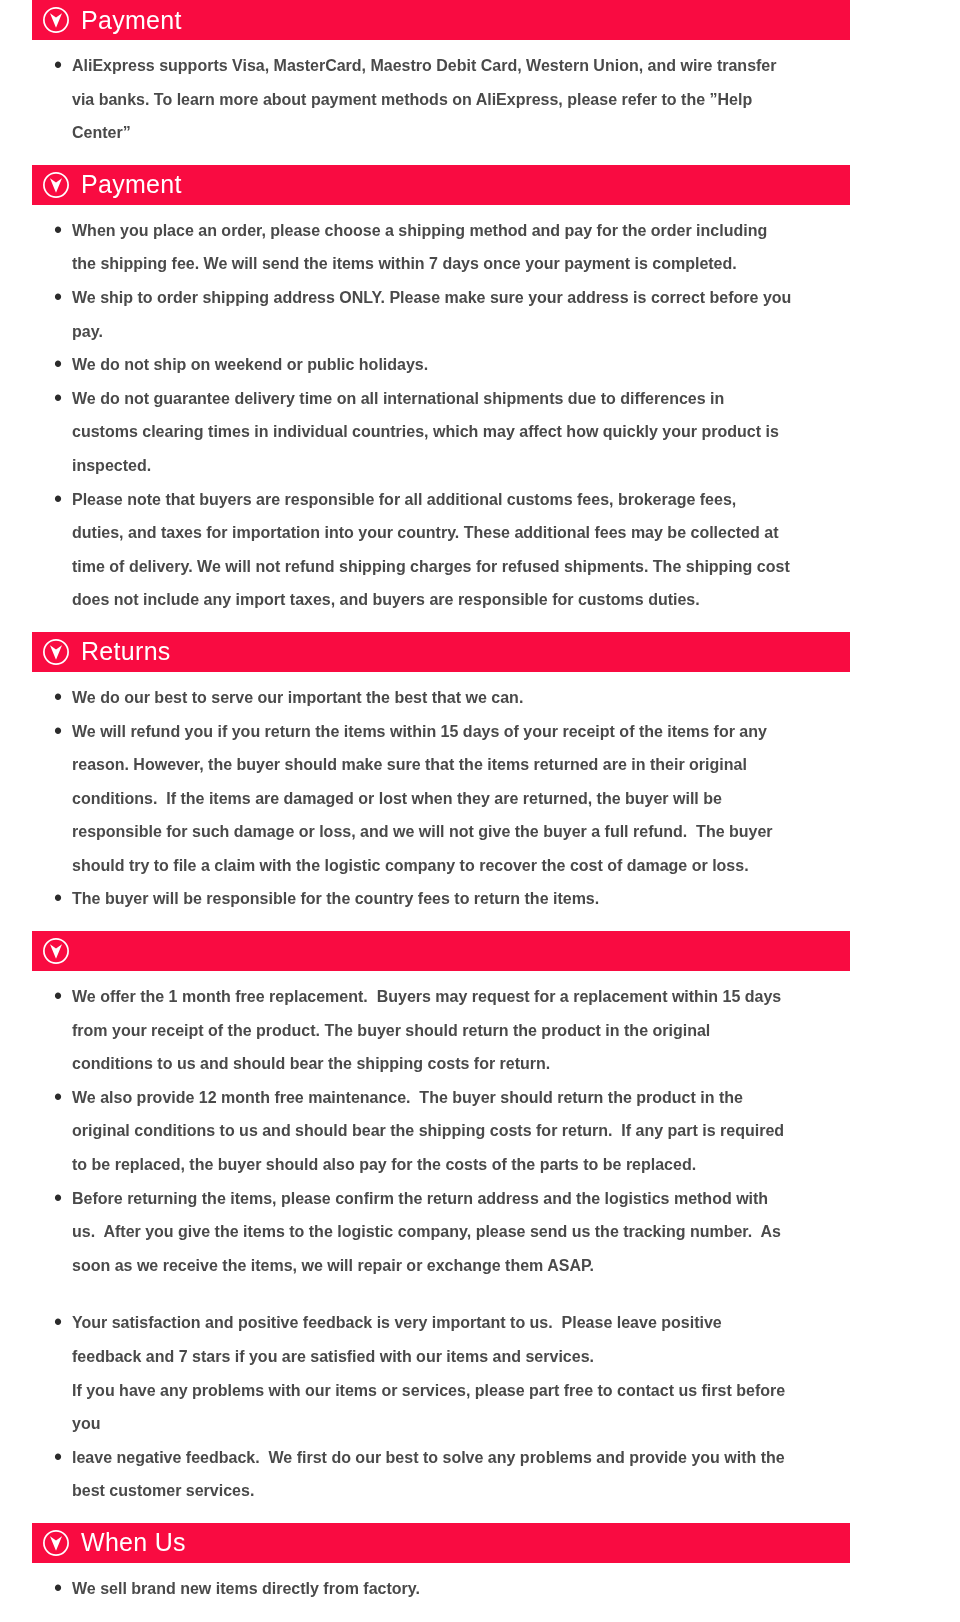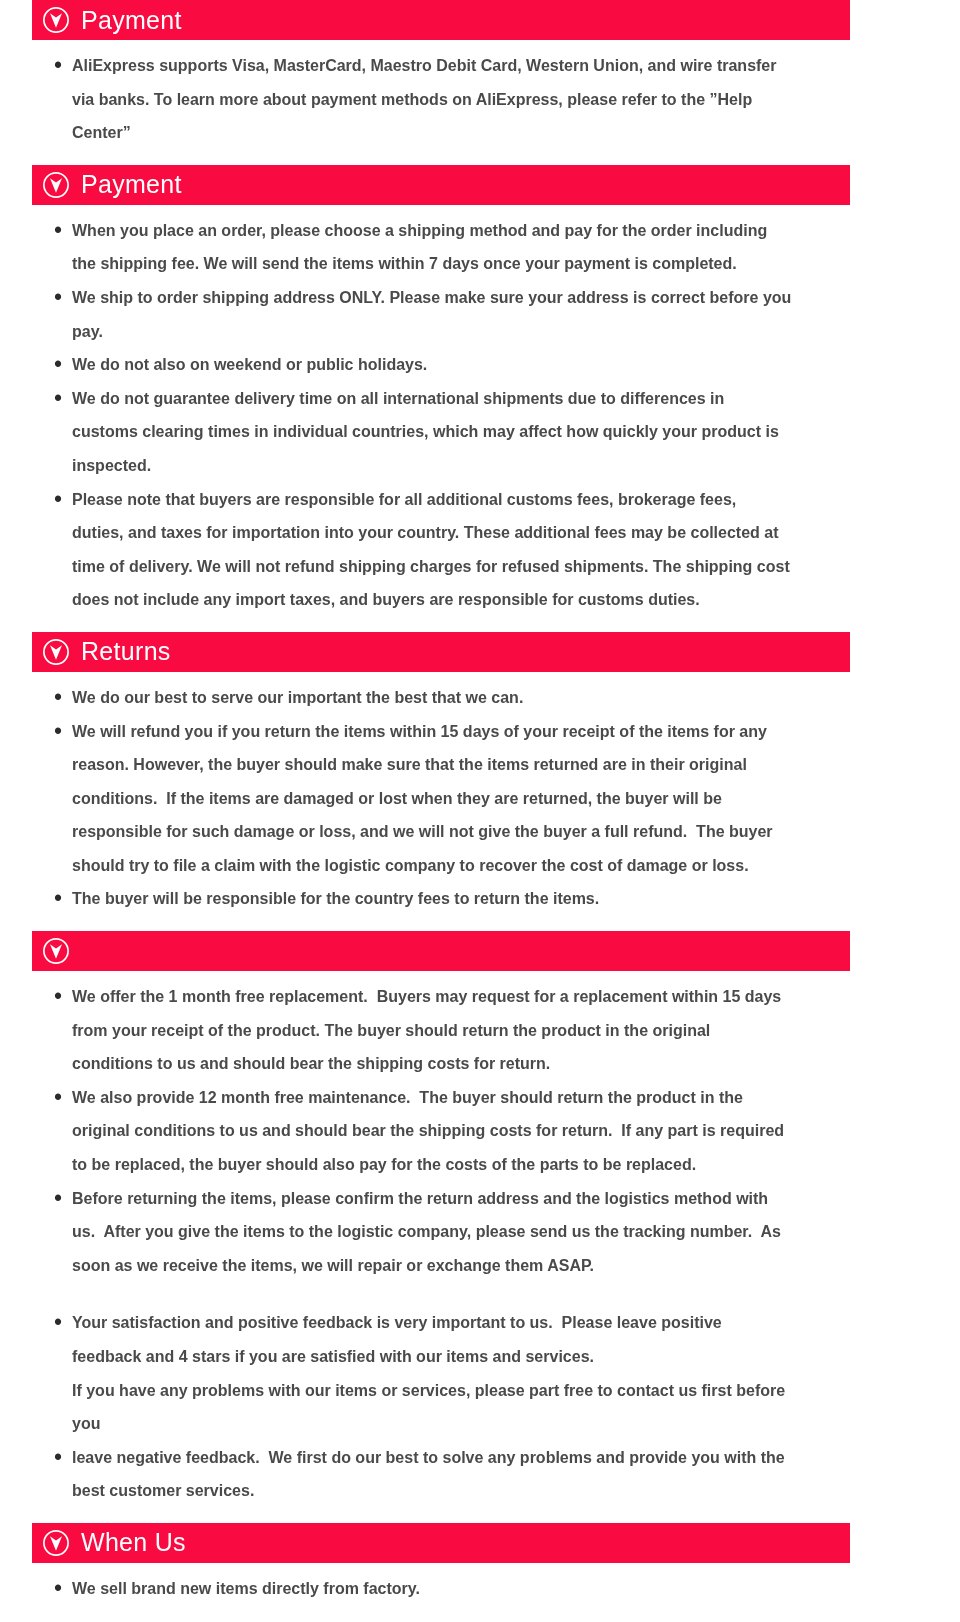--- a/index.html
+++ b/index.html
@@ -93,21 +93,21 @@
         <div class="item">
           <span class="marker">•</span>
           <span class="text">When you place an order, please choose a shipping method and pay for the order including the shipping fee. We will send the items within 7 days once your payment is completed.</span>
         </div>
         <div class="item">
           <span class="marker">•</span>
           <span class="text">We ship to order shipping address ONLY. Please make sure your address is correct before you pay.</span>
         </div>
         <div class="item">
           <span class="marker">•</span>
-          <span class="text">We do not also on weekend or public holidays.</span>
+          <span class="text">We do not ship on weekend or public holidays.</span>
         </div>
         <div class="item">
           <span class="marker">•</span>
           <span class="text">We do not guarantee delivery time on all international shipments due to differences in customs clearing times in individual countries, which may affect how quickly your product is inspected.</span>
         </div>
         <div class="item">
           <span class="marker">•</span>
           <span class="text">Please note that buyers are responsible for all additional customs fees, brokerage fees, duties, and taxes for importation into your country. These additional fees may be collected at time of delivery. We will not refund shipping charges for refused shipments. The shipping cost does not include any import taxes, and buyers are responsible for customs duties.</span>
         </div>
       </div>
@@ -157,21 +157,21 @@
           <span class="marker">•</span>
           <span class="text">Before returning the items, please confirm the return address and the logistics method with us.  After you give the items to the logistic company, please send us the tracking number.  As soon as we receive the items, we will repair or exchange them ASAP.</span>
         </div>
       </div>
   </div>
 
   <div class="section">
     <div class="section-body">
         <div class="item">
           <span class="marker">•</span>
-          <span class="text">Your satisfaction and positive feedback is very important to us.  Please leave positive feedback and 4 stars if you are satisfied with our items and services.</span>
+          <span class="text">Your satisfaction and positive feedback is very important to us.  Please leave positive feedback and 7 stars if you are satisfied with our items and services.</span>
         </div>
         <div class="item">
           <span class="marker"></span>
           <span class="text">If you have any problems with our items or services, please part free to contact us first before you</span>
         </div>
         <div class="item">
           <span class="marker">•</span>
           <span class="text">leave negative feedback.  We first do our best to solve any problems and provide you with the best customer services.</span>
         </div>
       </div>

